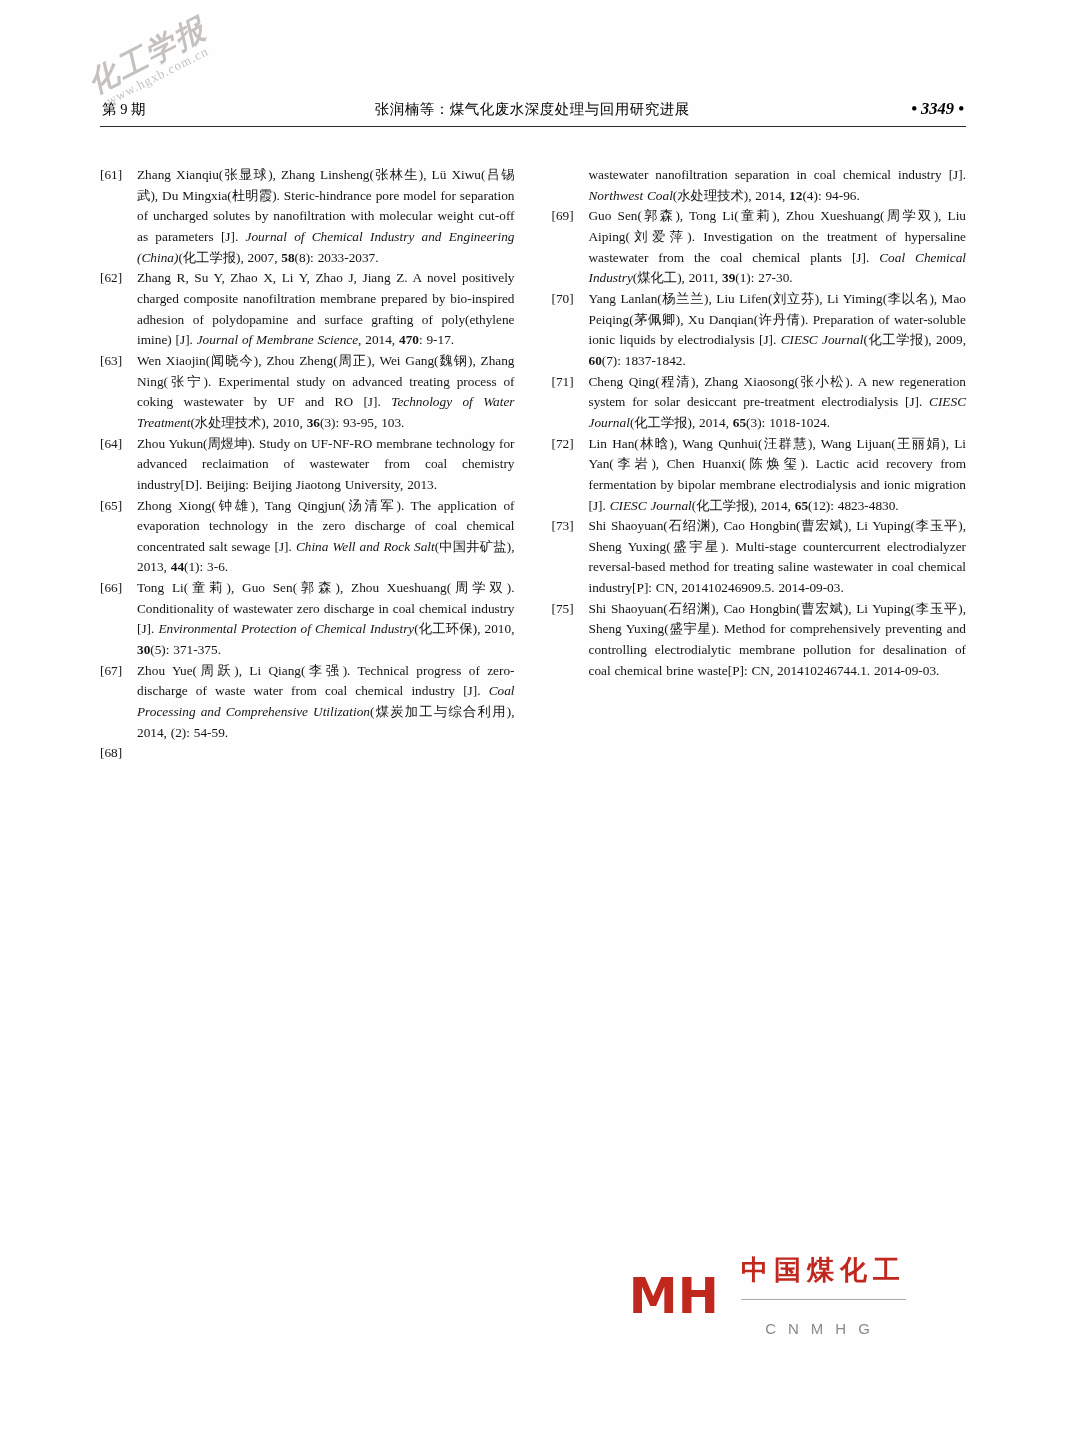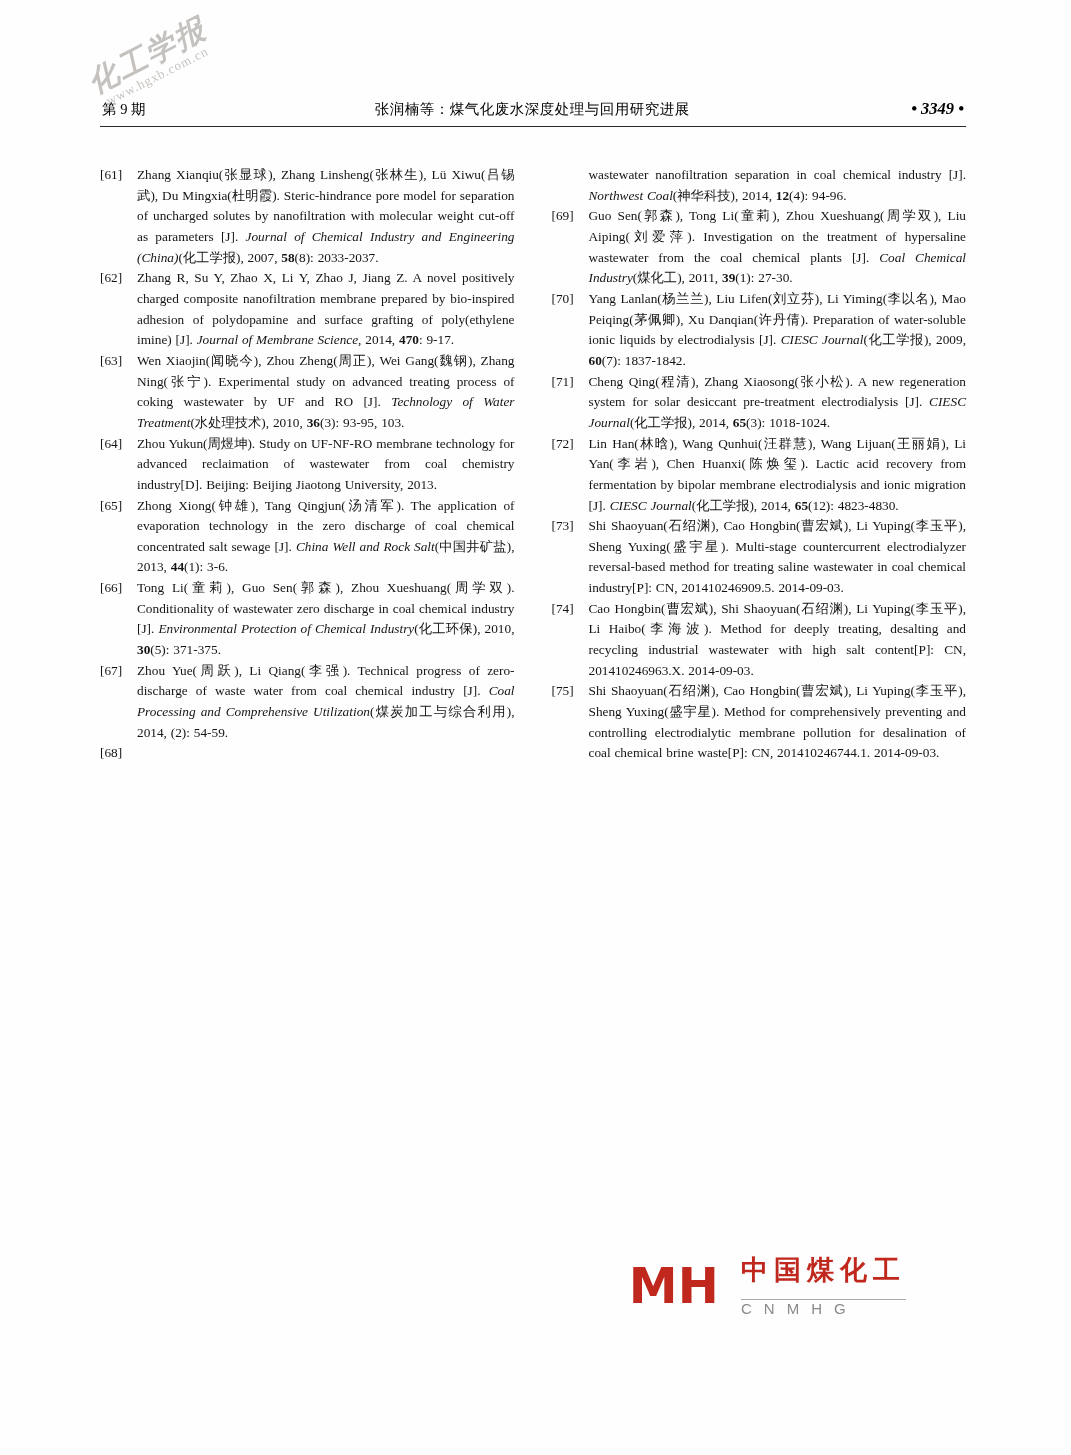--- a/index.html
+++ b/index.html
@@ -106,21 +106,22 @@
     letter-spacing: 6px;
     color: #c0281e;
     padding-bottom: 4px;
   }
   .logo-en {
     font-family: "Liberation Sans", "DejaVu Sans", sans-serif;
     font-size: 15px;
     letter-spacing: 12px;
     color: #8a8a8a;
     border-top: 1px solid #aaaaaa;
-    padding-top: 0;
+    padding-top: 20px;
+    text-align: center;
   }
 </style>
 </head>
 <body>
 
 <div class="page">
 
   <div class="watermark">
     <div class="wm1">化工学报</div>
     <div class="wm2">www.hgxb.com.cn</div>
@@ -139,27 +140,26 @@
           <div class="ref-item"><span class="ref-label">[61]</span><span class="ref-text"><span class="seg-n">Zhang Xianqiu(张显球), Zhang Linsheng(张林生), Lü Xiwu(吕锡武), Du Mingxia(杜明霞). Steric-hindrance pore model for separation of uncharged solutes by nanofiltration with molecular weight cut-off as parameters [J]. </span><span class="seg-i">Journal of Chemical Industry and Engineering (China)</span><span class="seg-n">(化工学报), 2007, </span><span class="seg-b">58</span><span class="seg-n">(8): 2033-2037.</span></span></div>
           <div class="ref-item"><span class="ref-label">[62]</span><span class="ref-text"><span class="seg-n">Zhang R, Su Y, Zhao X, Li Y, Zhao J, Jiang Z. A novel positively charged composite nanofiltration membrane prepared by bio-inspired adhesion of polydopamine and surface grafting of poly(ethylene imine) [J]. </span><span class="seg-i">Journal of Membrane Science</span><span class="seg-n">, 2014, </span><span class="seg-b">470</span><span class="seg-n">: 9-17.</span></span></div>
           <div class="ref-item"><span class="ref-label">[63]</span><span class="ref-text"><span class="seg-n">Wen Xiaojin(闻晓今), Zhou Zheng(周正), Wei Gang(魏钢), Zhang Ning(张宁). Experimental study on advanced treating process of coking wastewater by UF and RO [J]. </span><span class="seg-i">Technology of Water Treatment</span><span class="seg-n">(水处理技术), 2010, </span><span class="seg-b">36</span><span class="seg-n">(3): 93-95, 103.</span></span></div>
           <div class="ref-item"><span class="ref-label">[64]</span><span class="ref-text"><span class="seg-n">Zhou Yukun(周煜坤). Study on UF-NF-RO membrane technology for advanced reclaimation of wastewater from coal chemistry industry[D]. Beijing: Beijing Jiaotong University, 2013.</span></span></div>
           <div class="ref-item"><span class="ref-label">[65]</span><span class="ref-text"><span class="seg-n">Zhong Xiong(钟雄), Tang Qingjun(汤清军). The application of evaporation technology in the zero discharge of coal chemical concentrated salt sewage [J]. </span><span class="seg-i">China Well and Rock Salt</span><span class="seg-n">(中国井矿盐), 2013, </span><span class="seg-b">44</span><span class="seg-n">(1): 3-6.</span></span></div>
           <div class="ref-item"><span class="ref-label">[66]</span><span class="ref-text"><span class="seg-n">Tong Li(童莉), Guo Sen(郭森), Zhou Xueshuang(周学双). Conditionality of wastewater zero discharge in coal chemical industry [J]. </span><span class="seg-i">Environmental Protection of Chemical Industry</span><span class="seg-n">(化工环保), 2010, </span><span class="seg-b">30</span><span class="seg-n">(5): 371-375.</span></span></div>
           <div class="ref-item"><span class="ref-label">[67]</span><span class="ref-text"><span class="seg-n">Zhou Yue(周跃), Li Qiang(李强). Technical progress of zero-discharge of waste water from coal chemical industry [J]. </span><span class="seg-i">Coal Processing and Comprehensive Utilization</span><span class="seg-n">(煤炭加工与综合利用), 2014, (2): 54-59.</span></span></div>
           <div class="ref-item flow"><span class="ref-label">[68]</span></div>
         </div>
       <div class="col">
-          <div class="ref-item cont"><span class="ref-text"><span class="seg-n">wastewater nanofiltration separation in coal chemical industry [J]. </span><span class="seg-i">Northwest Coal</span><span class="seg-n">(神华科技), 2014, </span><span class="seg-b">12</span><span class="seg-n">(4): 94-96.</span></span></div>
+          <div class="ref-item cont"><span class="ref-text"><span class="seg-n">wastewater nanofiltration separation in coal chemical industry [J]. </span><span class="seg-i">Northwest Coal</span><span class="seg-n">(水处理技术), 2014, </span><span class="seg-b">12</span><span class="seg-n">(4): 94-96.</span></span></div>
           <div class="ref-item"><span class="ref-label">[69]</span><span class="ref-text"><span class="seg-n">Guo Sen(郭森), Tong Li(童莉), Zhou Xueshuang(周学双), Liu Aiping(刘爱萍). Investigation on the treatment of hypersaline wastewater from the coal chemical plants [J]. </span><span class="seg-i">Coal Chemical Industry</span><span class="seg-n">(煤化工), 2011, </span><span class="seg-b">39</span><span class="seg-n">(1): 27-30.</span></span></div>
           <div class="ref-item"><span class="ref-label">[70]</span><span class="ref-text"><span class="seg-n">Yang Lanlan(杨兰兰), Liu Lifen(刘立芬), Li Yiming(李以名), Mao Peiqing(茅佩卿), Xu Danqian(许丹倩). Preparation of water-soluble ionic liquids by electrodialysis [J]. </span><span class="seg-i">CIESC Journal</span><span class="seg-n">(化工学报), 2009, </span><span class="seg-b">60</span><span class="seg-n">(7): 1837-1842.</span></span></div>
           <div class="ref-item"><span class="ref-label">[71]</span><span class="ref-text"><span class="seg-n">Cheng Qing(程清), Zhang Xiaosong(张小松). A new regeneration system for solar desiccant pre-treatment electrodialysis [J]. </span><span class="seg-i">CIESC Journal</span><span class="seg-n">(化工学报), 2014, </span><span class="seg-b">65</span><span class="seg-n">(3): 1018-1024.</span></span></div>
           <div class="ref-item"><span class="ref-label">[72]</span><span class="ref-text"><span class="seg-n">Lin Han(林晗), Wang Qunhui(汪群慧), Wang Lijuan(王丽娟), Li Yan(李岩), Chen Huanxi(陈焕玺). Lactic acid recovery from fermentation by bipolar membrane electrodialysis and ionic migration [J]. </span><span class="seg-i">CIESC Journal</span><span class="seg-n">(化工学报), 2014, </span><span class="seg-b">65</span><span class="seg-n">(12): 4823-4830.</span></span></div>
           <div class="ref-item"><span class="ref-label">[73]</span><span class="ref-text"><span class="seg-n">Shi Shaoyuan(石绍渊), Cao Hongbin(曹宏斌), Li Yuping(李玉平), Sheng Yuxing(盛宇星). Multi-stage countercurrent electrodialyzer reversal-based method for treating saline wastewater in coal chemical industry[P]: CN, 201410246909.5. 2014-09-03.</span></span></div>
-          <div class="ref-item"><span class="ref-label">[74]</span><span class="ref-text"><span class="seg-n">Cao Hongbin(曹宏斌), Shi Shaoyuan(石绍渊), Li Yuping(李玉平), Li Haibo(李海波). Method for deeply treating, desalting and recycling industrial wastewater with high salt content[P]: CN, 201410246963.X. 2014-09-03.</span></span></div>
           <div class="ref-item"><span class="ref-label">[75]</span><span class="ref-text"><span class="seg-n">Shi Shaoyuan(石绍渊), Cao Hongbin(曹宏斌), Li Yuping(李玉平), Sheng Yuxing(盛宇星). Method for comprehensively preventing and controlling electrodialytic membrane pollution for desalination of coal chemical brine waste[P]: CN, 201410246744.1. 2014-09-03.</span></span></div>
         </div>
     </div>
   </div>
 
   <div class="footer-logo">
     <svg width="100" height="62" viewBox="0 0 110 64">
       <text x="2" y="52" font-family="DejaVu Sans, sans-serif" font-size="54" font-weight="bold" fill="#c0281e">MH</text>
     </svg>
     <div class="logo-names">

